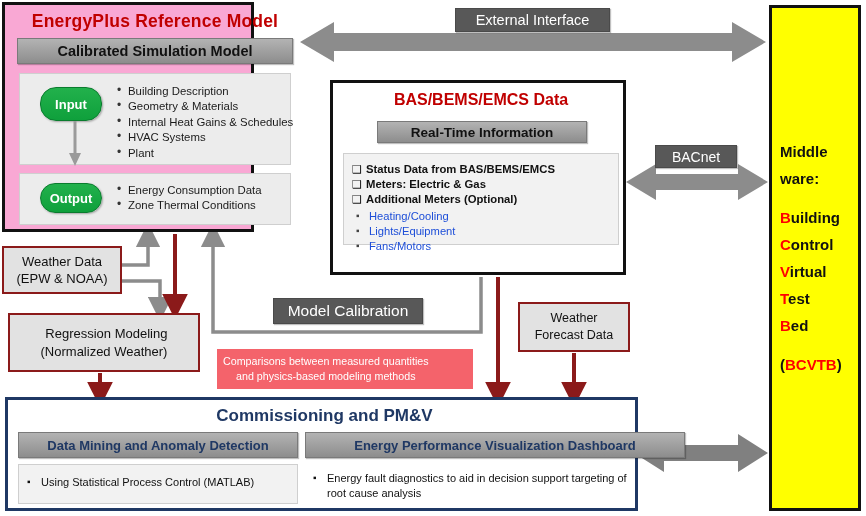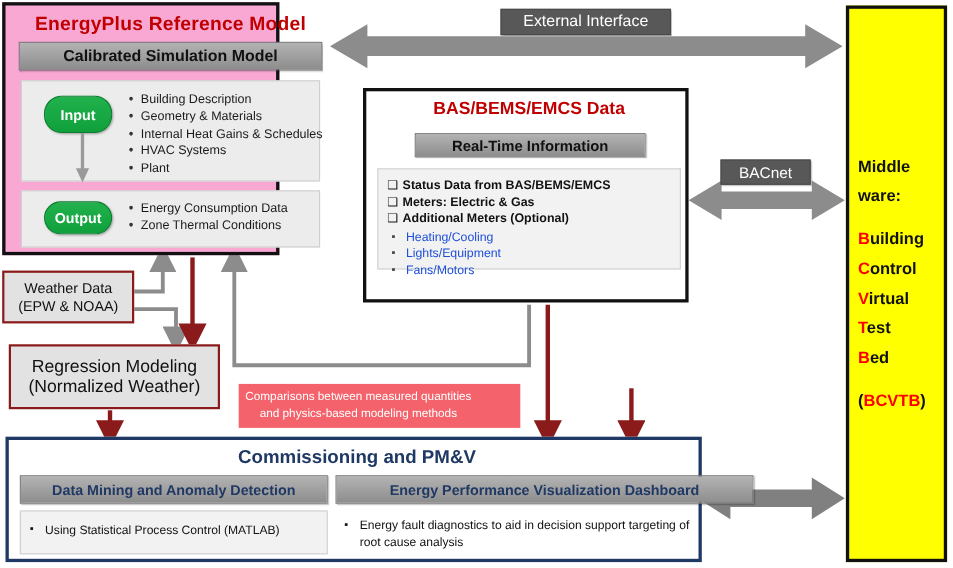--- a/index.html
+++ b/index.html
@@ -64,21 +64,21 @@
           display:flex;align-items:center;justify-content:center;
           box-shadow:1px 1px 1px rgba(0,0,0,.25);}
   #tag-ext{left:455px;top:8px;width:155px;height:24px;font-size:14.5px;}
   #tag-bac{left:655px;top:145px;width:82px;height:23px;font-size:14px;}
   #tag-modelcal{left:273px;top:298px;width:150px;height:26px;font-size:15.5px;}
 
   
   .redbox{background:#e2e2e2;border:2.5px solid #8b1a1a;color:#111;
           display:flex;align-items:center;justify-content:center;text-align:center;}
   #wdata{left:2px;top:246px;width:120px;height:48px;font-size:13px;line-height:17px;}
-  #regress{left:8px;top:313px;width:192px;height:59px;font-size:16px;line-height:18px;}
+  #regress{left:8px;top:313px;width:192px;height:59px;font-size:13px;line-height:18px;text-align:right;}
   #wforecast{left:518px;top:302px;width:112px;height:50px;font-size:12.5px;line-height:17px;}
 
   
   #pink{left:217px;top:349px;width:256px;height:40px;background:#f4636b;
         color:#fff;font-size:10.7px;line-height:15px;text-align:center;
         display:flex;align-items:center;padding:0 6px;}
 
   
   #commission{left:5px;top:397px;width:633px;height:114px;border:3px solid #1f3864;background:#fff;}
   #commission-title{left:0;top:6px;width:633px;text-align:center;color:#1f3864;
@@ -192,35 +192,42 @@
       <ul class="abs sublist" id="bas-subs">
         <li>Heating/Cooling</li>
         <li>Lights/Equipment</li>
         <li>Fans/Motors</li>
       </ul>
     </div>
   </div>
 
   <div class="abs tagbox" id="tag-ext">External Interface</div>
   <div class="abs tagbox" id="tag-bac">BACnet</div>
+  <div class="abs tagbox" id="tag-modelcal">Model Calibration</div>
 
   <div class="abs redbox" id="wdata">
     <div>
       <div>Weather  Data</div>
       <div>(EPW &amp; NOAA)</div>
     </div>
   </div>
 
   <div class="abs redbox" id="regress">
     <div>
       <div>Regression Modeling</div>
       <div>(Normalized Weather)</div>
     </div>
   </div>
 
+  <div class="abs redbox" id="wforecast">
+    <div>
+      <div>Weather</div>
+      <div>Forecast Data</div>
+    </div>
+  </div>
 
   <div class="abs" id="pink">
     <div>
       <div>Comparisons between  measured quantities</div>
       <div>and physics-based modeling methods</div>
     </div>
   </div>
 
   <div class="abs" id="commission">
     <div class="abs" id="commission-title">Commissioning and PM&amp;V</div>

